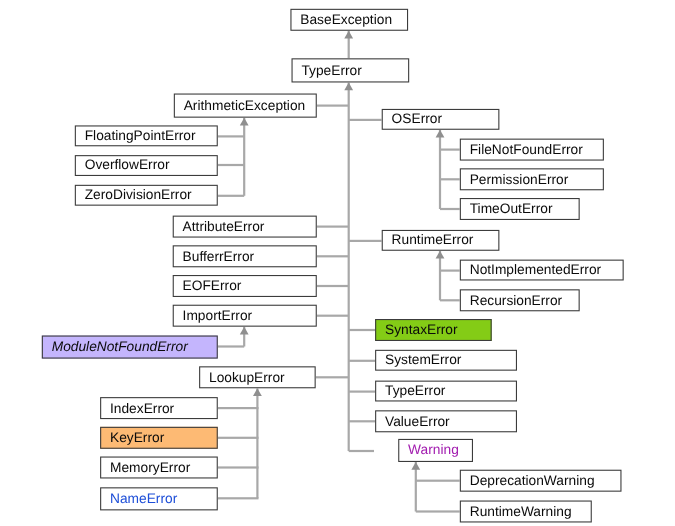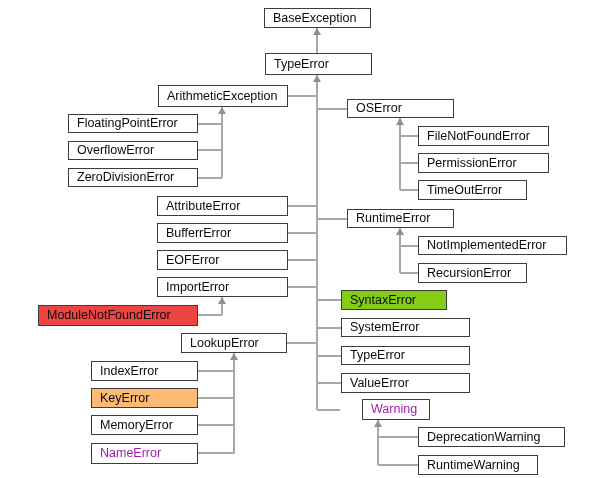--- a/index.html
+++ b/index.html
@@ -96,26 +96,26 @@
     <div class="node" style="left: 264px; top: 8px; width: 107px; height: 20px; border-color: rgb(60, 60, 60); background: rgb(255, 255, 255); color: rgb(11, 11, 11);">BaseException</div>
     <div class="node" style="left: 265px; top: 53px; width: 107px; height: 22px; border-color: rgb(60, 60, 60); background: rgb(255, 255, 255); color: rgb(11, 11, 11);">TypeError</div>
     <div class="node" style="left: 158px; top: 85px; width: 130px; height: 22px; border-color: rgb(60, 60, 60); background: rgb(255, 255, 255); color: rgb(11, 11, 11);">ArithmeticException</div>
     <div class="node" style="left: 68px; top: 114px; width: 130px; height: 19px; border-color: rgb(60, 60, 60); background: rgb(255, 255, 255); color: rgb(11, 11, 11);">FloatingPointError</div>
     <div class="node" style="left: 68px; top: 141px; width: 130px; height: 19px; border-color: rgb(60, 60, 60); background: rgb(255, 255, 255); color: rgb(11, 11, 11);">OverflowError</div>
     <div class="node" style="left: 68px; top: 168px; width: 130px; height: 19px; border-color: rgb(60, 60, 60); background: rgb(255, 255, 255); color: rgb(11, 11, 11);">ZeroDivisionError</div>
     <div class="node" style="left: 157px; top: 196px; width: 131px; height: 20px; border-color: rgb(60, 60, 60); background: rgb(255, 255, 255); color: rgb(11, 11, 11);">AttributeError</div>
     <div class="node" style="left: 157px; top: 223px; width: 131px; height: 20px; border-color: rgb(60, 60, 60); background: rgb(255, 255, 255); color: rgb(11, 11, 11);">BufferrError</div>
     <div class="node" style="left: 157px; top: 250px; width: 131px; height: 20px; border-color: rgb(60, 60, 60); background: rgb(255, 255, 255); color: rgb(11, 11, 11);">EOFError</div>
     <div class="node" style="left: 157px; top: 277px; width: 131px; height: 20px; border-color: rgb(60, 60, 60); background: rgb(255, 255, 255); color: rgb(11, 11, 11);">ImportError</div>
-    <div class="node" style="left: 38px; top: 305px; width: 160px; height: 21px; border-color: rgb(60, 60, 60); background: #ef4444; color: rgb(11, 11, 11);">ModuleNotFoundError</div>
+    <div class="node" style="left: 38px; top: 305px; width: 160px; height: 21px; border-color: rgb(60, 60, 60); background: #c4b5fd; color: rgb(11, 11, 11); font-style: italic;">ModuleNotFoundError</div>
     <div class="node" style="left: 181px; top: 333px; width: 106px; height: 20px; border-color: rgb(60, 60, 60); background: rgb(255, 255, 255); color: rgb(11, 11, 11);">LookupError</div>
     <div class="node" style="left: 91px; top: 361px; width: 107px; height: 20px; border-color: rgb(60, 60, 60); background: rgb(255, 255, 255); color: rgb(11, 11, 11);">IndexError</div>
     <div class="node" style="left: 91px; top: 388px; width: 107px; height: 20px; border-color: rgb(60, 60, 60); background: #fdba74; color: rgb(11, 11, 11);">KeyError</div>
     <div class="node" style="left: 91px; top: 415px; width: 107px; height: 20px; border-color: rgb(60, 60, 60); background: rgb(255, 255, 255); color: rgb(11, 11, 11);">MemoryError</div>
-    <div class="node" style="left: 91px; top: 443px; width: 107px; height: 21px; border-color: rgb(60, 60, 60); background: rgb(255, 255, 255); color: #a21caf;">NameError</div>
+    <div class="node" style="left: 91px; top: 443px; width: 107px; height: 21px; border-color: rgb(60, 60, 60); background: rgb(255, 255, 255); color: #1d4ed8;">NameError</div>
     <div class="node" style="left: 347px; top: 99px; width: 107px; height: 19px; border-color: rgb(60, 60, 60); background: rgb(255, 255, 255); color: rgb(11, 11, 11);">OSError</div>
     <div class="node" style="left: 418px; top: 126px; width: 131px; height: 20px; border-color: rgb(60, 60, 60); background: rgb(255, 255, 255); color: rgb(11, 11, 11);">FileNotFoundError</div>
     <div class="node" style="left: 418px; top: 153px; width: 131px; height: 20px; border-color: rgb(60, 60, 60); background: rgb(255, 255, 255); color: rgb(11, 11, 11);">PermissionError</div>
     <div class="node" style="left: 418px; top: 180px; width: 109px; height: 20px; border-color: rgb(60, 60, 60); background: rgb(255, 255, 255); color: rgb(11, 11, 11);">TimeOutError</div>
     <div class="node" style="left: 347px; top: 209px; width: 107px; height: 19px; border-color: rgb(60, 60, 60); background: rgb(255, 255, 255); color: rgb(11, 11, 11);">RuntimeError</div>
     <div class="node" style="left: 418px; top: 236px; width: 149px; height: 19px; border-color: rgb(60, 60, 60); background: rgb(255, 255, 255); color: rgb(11, 11, 11);">NotImplementedError</div>
     <div class="node" style="left: 418px; top: 263px; width: 109px; height: 20px; border-color: rgb(60, 60, 60); background: rgb(255, 255, 255); color: rgb(11, 11, 11);">RecursionError</div>
     <div class="node" style="left: 341px; top: 290px; width: 106px; height: 20px; border-color: rgb(60, 60, 60); background: #84cc16; color: rgb(11, 11, 11);">SyntaxError</div>
     <div class="node" style="left: 341px; top: 318px; width: 129px; height: 19px; border-color: rgb(60, 60, 60); background: rgb(255, 255, 255); color: rgb(11, 11, 11);">SystemError</div>
     <div class="node" style="left: 341px; top: 346px; width: 129px; height: 19px; border-color: rgb(60, 60, 60); background: rgb(255, 255, 255); color: rgb(11, 11, 11);">TypeError</div>

